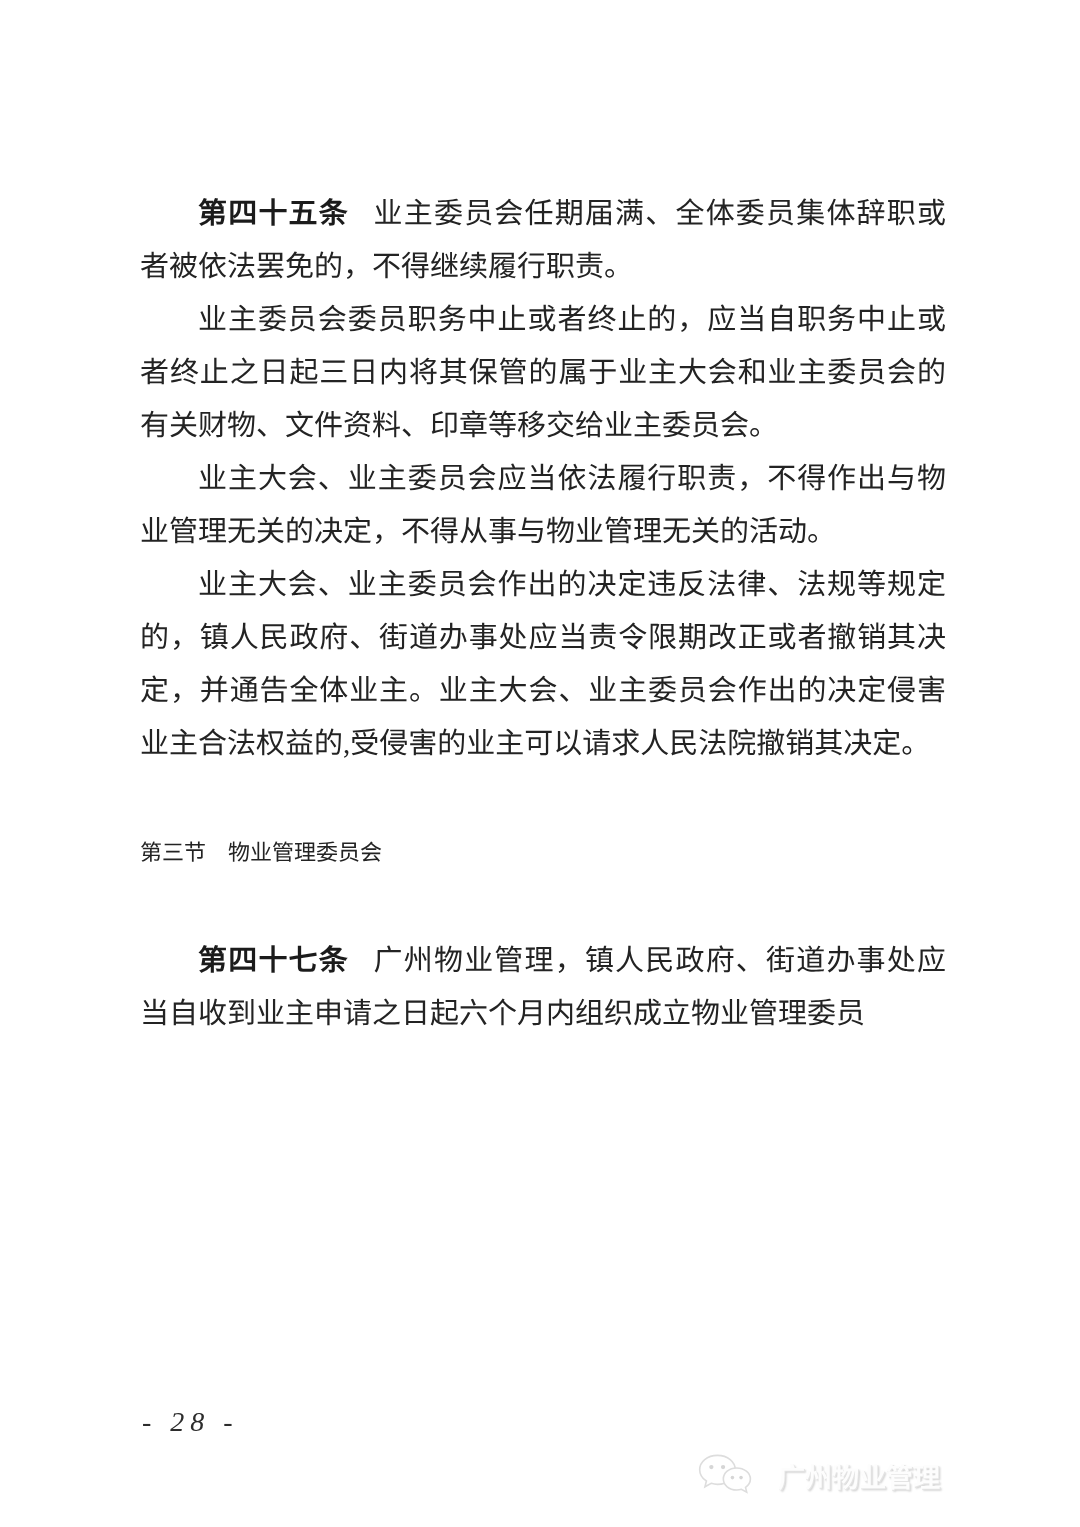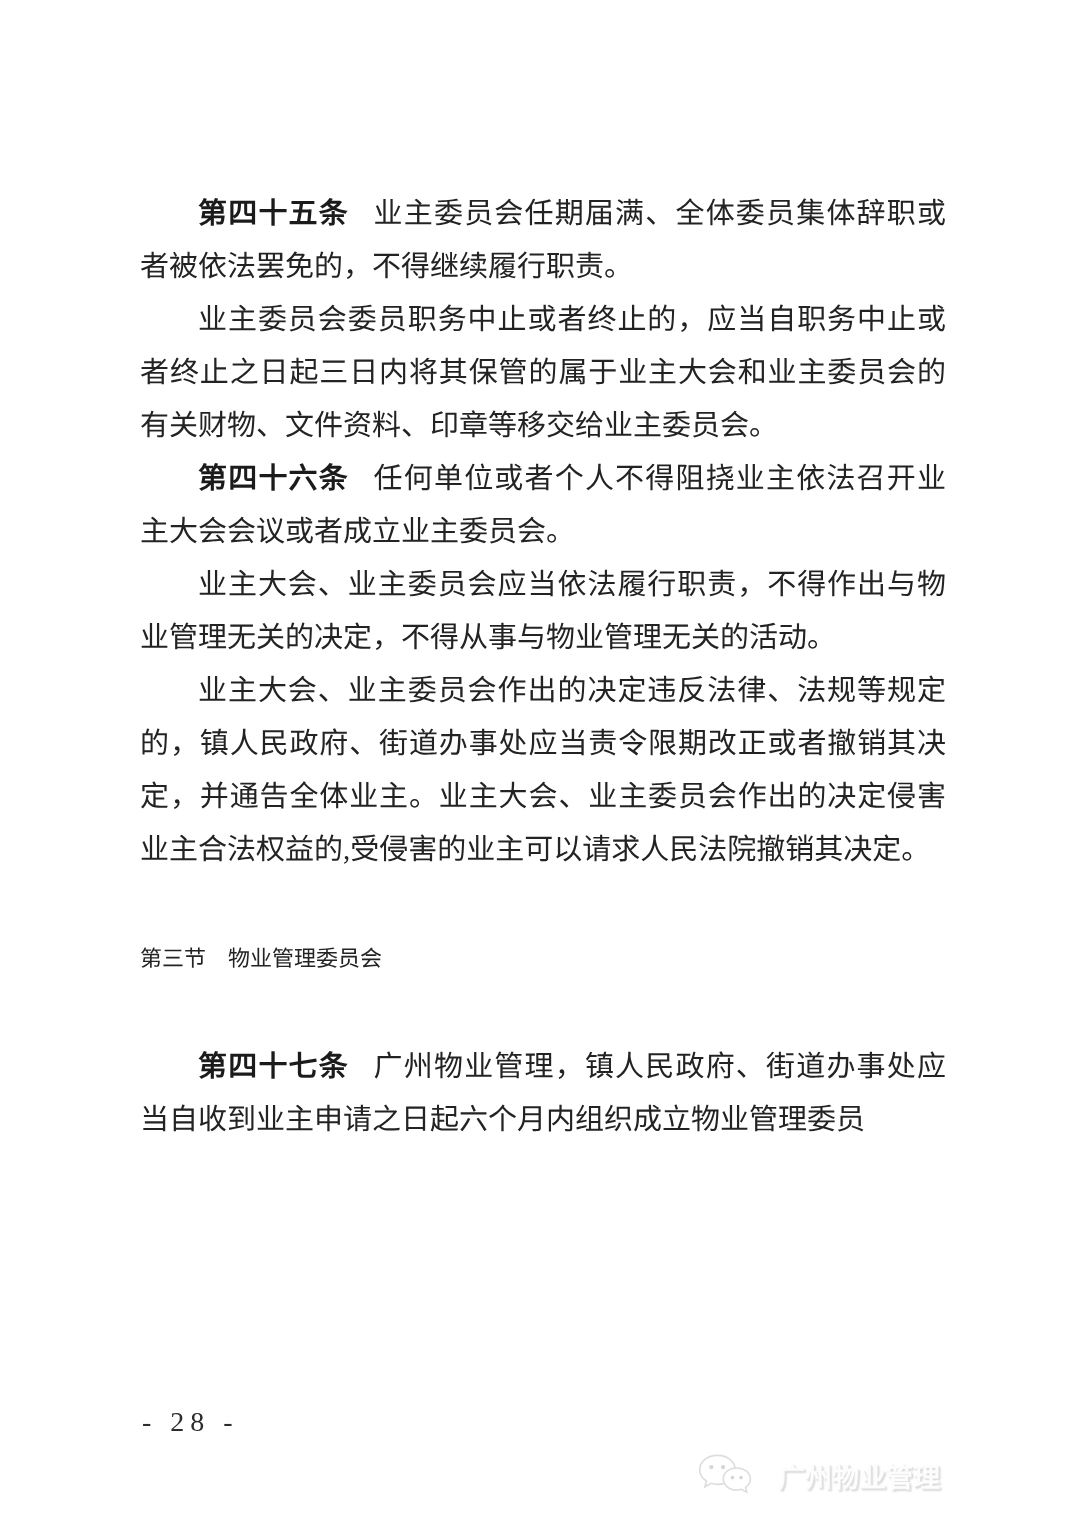--- a/index.html
+++ b/index.html
@@ -43,20 +43,21 @@
     color: #232323;
     font-weight: normal;
   }
   .page-number {
     position: absolute;
     left: 142px;
     top: 1406px;
     font-size: 28px;
     letter-spacing: 6px;
     color: #2c2c2c;
+    font-style: italic;
   }
   .watermark {
     position: absolute;
     right: 28px;
     top: 1451px;
     display: flex;
     align-items: center;
     gap: 25px;
   }
   .watermark-text {
@@ -76,21 +77,20 @@
 
 <div class="page">
 
   <div class="content">
 
     <p class="para"><span class="article-label">第四十五条</span><span>业主委员会任期届满、全体委员集体辞职或者被依法罢免的，不得继续履行职责。</span></p>
 
 
     <p class="para"><span>业主委员会委员职务中止或者终止的，应当自职务中止或者终止之日起三日内将其保管的属于业主大会和业主委员会的有关财物、文件资料、印章等移交给业主委员会。</span></p>
 
-    <p class="para"><span class="article-label">第四十六条</span><span>任何单位或者个人不得阻挠业主依法召开业主大会会议或者成立业主委员会。</span></p>
 
     <p class="para"><span>业主大会、业主委员会应当依法履行职责，不得作出与物业管理无关的决定，不得从事与物业管理无关的活动。</span></p>
 
     <p class="para"><span>业主大会、业主委员会作出的决定违反法律、法规等规定的，镇人民政府、街道办事处应当责令限期改正或者撤销其决定，并通告全体业主。业主大会、业主委员会作出的决定侵害业主合法权益的,受侵害的业主可以请求人民法院撤销其决定。</span></p>
 
     <p class="para section-heading">第三节　物业管理委员会</p>
 
     <p class="para"><span class="article-label">第四十七条</span><span>广州物业管理，镇人民政府、街道办事处应当自收到业主申请之日起六个月内组织成立物业管理委员</span></p>
 
   </div>

